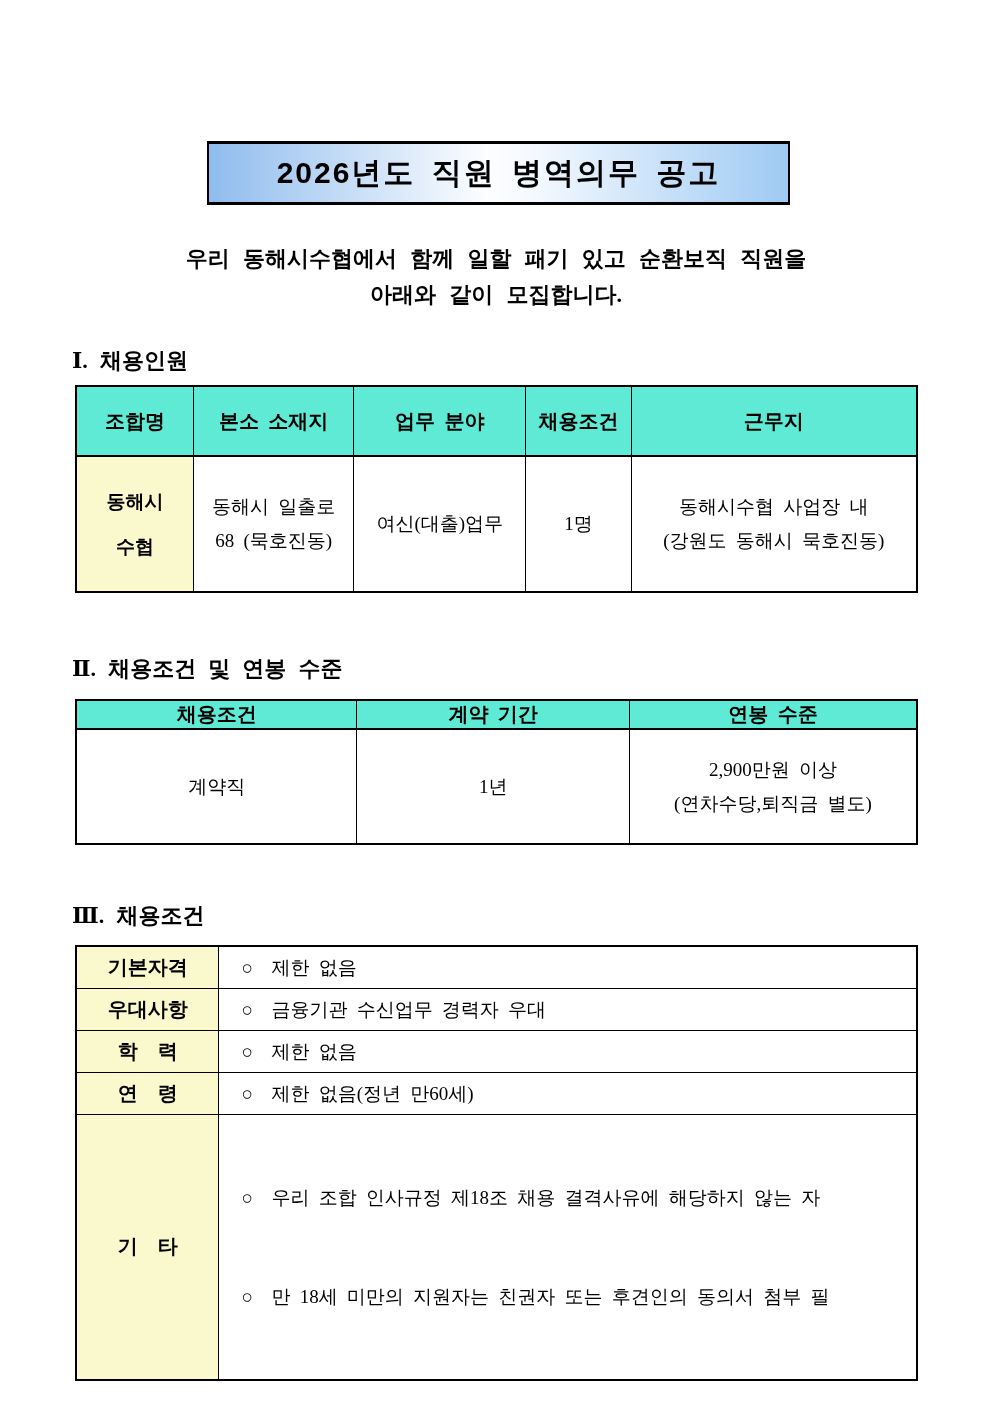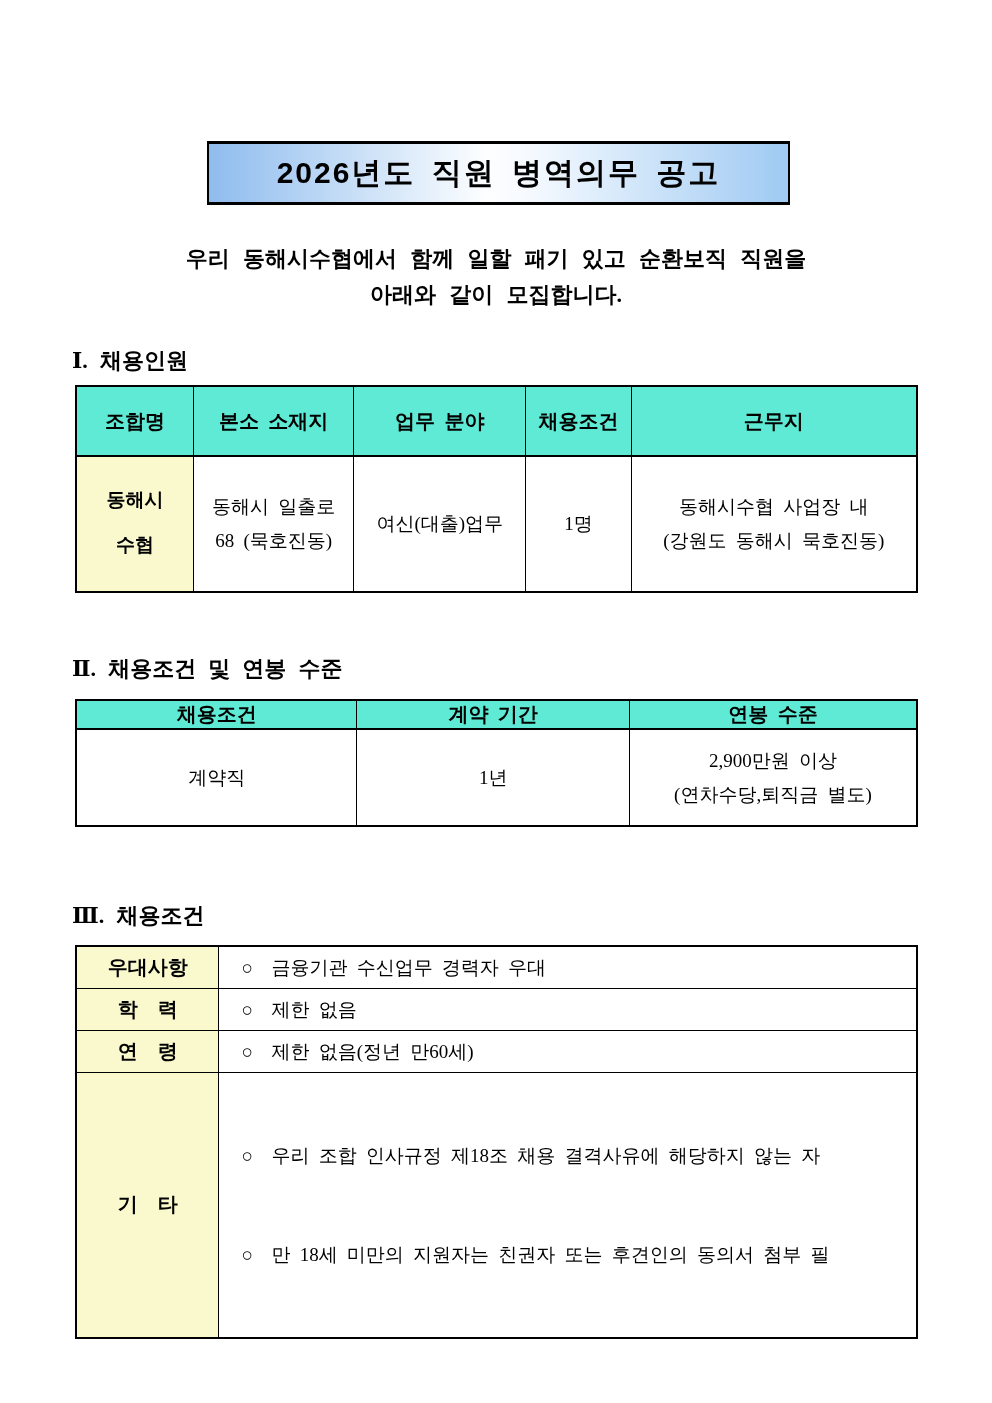--- a/index.html
+++ b/index.html
@@ -81,34 +81,34 @@
   }
   td.yellow-cell {
     background: #FAF9CE;
     font-weight: bold;
   }
 
   
   .table1 { top: 385px; }
   .table1 tr.hdr  { height: 70px; }
   .table1 tr.body { height: 136px; }
-  .coop-cell  { line-height: 45px; font-family: Liberation Mono, monospace; }
+  .coop-cell  { line-height: 45px; }
   .two-line   { line-height: 34px; }
 
   
   .note {
     position: absolute;
     left: 77px; top: 593px;
     font-size: 17px;
   }
 
   
   .table2 { top: 699px; }
   .table2 tr.hdr  { height: 28px; }
-  .table2 tr.body { height: 97px; }
+  .table2 tr.body { height: 115px; }
 
   
   .table3 { top: 945px; }
   .table3 tr { height: 42px; }
   .table3 tr.tall { height: 86px; }
   .table3 td.label-cell {
     background: #FAF9CE;
     font-weight: bold;
     font-size: 20px;
   }
@@ -197,20 +197,24 @@
     </table>
 
   <div class="sec-heading sec3-heading">Ⅲ. 채용조건</div>
 
   <table class="doc-table table3">
     <colgroup>
       <col style="width:17%">
         <col style="width:83%">
     </colgroup>
     <tbody>
+        <tr>
+      <td class="label-cell">기본자격</td>
+      <td class="content-cell">○  제한 없음</td>
+    </tr>
     <tr>
       <td class="label-cell">우대사항</td>
       <td class="content-cell">○  금융기관 수신업무 경력자 우대</td>
     </tr>
     <tr>
       <td class="label-cell">학　력</td>
       <td class="content-cell">○  제한 없음</td>
     </tr>
     <tr>
       <td class="label-cell">연　령</td>

